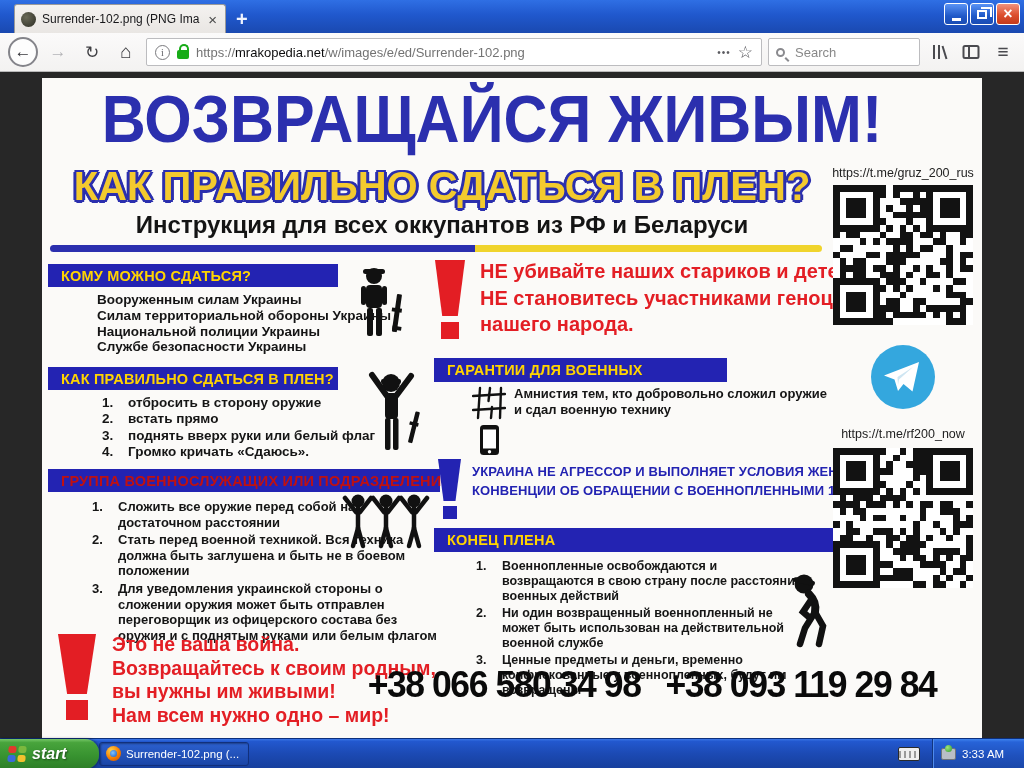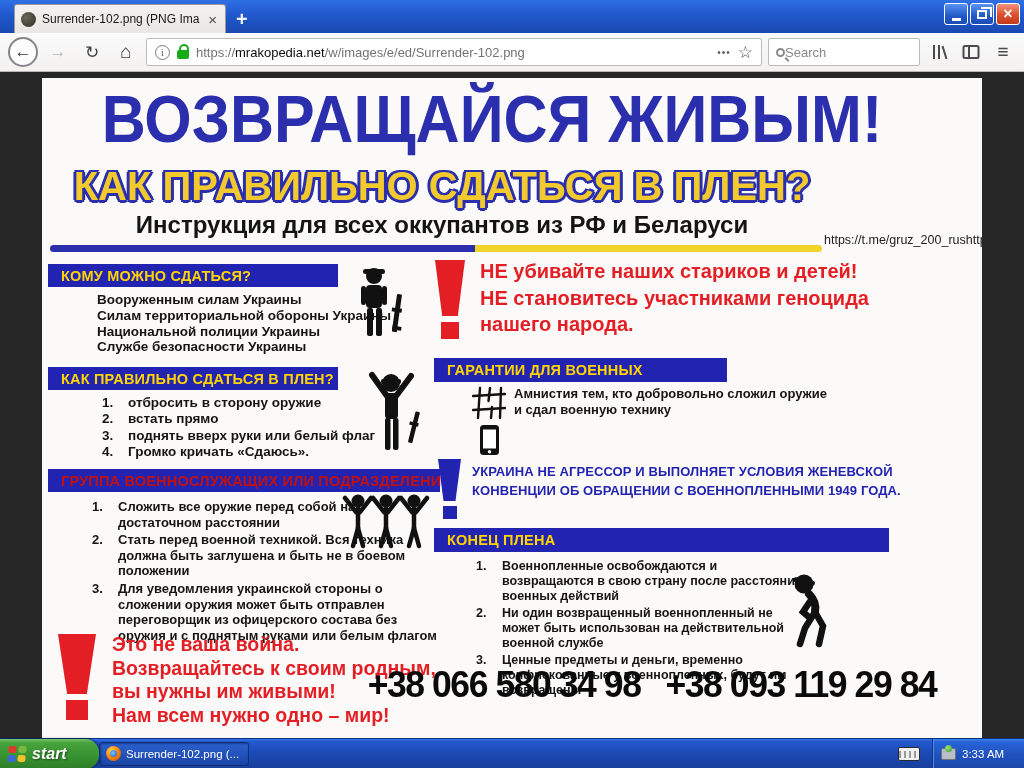--- a/index.html
+++ b/index.html
@@ -27,21 +27,21 @@
   .back-circle { width:30px; height:30px; border:2px solid #84848a; border-radius:50%; display:grid; place-items:center; color:#35353a; font-size:17px; font-weight:bold; background:#fdfdfd; }
   .fwd { color:#b4b4b7; }
   .urlbar { flex:1; height:28px; background:#fff; border:1px solid #bcbcbf; border-radius:2px; display:flex; align-items:center; padding:0 8px; gap:7px; min-width:0; }
   .info-circle { width:15px; height:15px; border:1px solid #7a7a7e; border-radius:50%; color:#5e5e63; font-size:10px; font-family:"Liberation Serif",serif; display:grid; place-items:center; flex-shrink:0; }
   .lock { width:12px; height:9px; background:#18ac18; border-radius:2px; position:relative; margin-top:4px; flex-shrink:0; }
   .lock::before { content:""; position:absolute; top:-6px; left:2px; width:6px; height:7px; border:2px solid #18ac18; border-bottom:none; border-radius:5px 5px 0 0; }
   .url-text { font-size:13px; color:#737373; white-space:nowrap; overflow:hidden; flex:1; }
   .url-text b { color:#0c0c0d; font-weight:normal; }
   .page-dots { color:#5a5a5f; font-size:10px; letter-spacing:1px; flex-shrink:0; }
   .star { color:#55555a; font-size:17px; flex-shrink:0; line-height:1; }
-  .searchbox { width:152px; height:28px; background:#fff; border:1px solid #bcbcbf; border-radius:2px; display:flex; align-items:center; padding:0 7px; gap:0; flex-shrink:0; }
+  .searchbox { width:152px; height:28px; background:#fff; border:1px solid #bcbcbf; border-radius:2px; display:flex; align-items:center; padding:0 7px; gap:10px; flex-shrink:0; }
   .mag { width:9px; height:9px; border:2px solid #8a8a8e; border-radius:50%; position:relative; flex-shrink:0; }
   .mag::after { content:""; position:absolute; width:2px; height:5px; background:#8a8a8e; transform:rotate(-45deg); left:8px; top:7px; }
   .searchbox input { border:none; outline:none; font-size:13px; color:#333; width:100%; font-family:"Liberation Sans",sans-serif; background:transparent; }
   .searchbox input::placeholder { color:#888; }
   .tool-icon { width:26px; height:26px; display:grid; place-items:center; color:#4a4a4f; }
   .hamburger { font-size:19px; color:#4a4a4f; }
 
   
   .content { flex:1; position:relative; background:#272727; }
   .poster { position:absolute; left:42px; top:6px; width:940px; height:660px; background:#fbfaf8; overflow:hidden; }
@@ -67,21 +67,21 @@
   .excl .bar { clip-path:polygon(0 0,100% 0,76% 100%,24% 100%); }
   .excl .dot { margin-top:6px; }
   .red-c { background:#e31e24; }
   .blue-c { background:#2323b2; }
 
   .redlines { position:absolute; font-weight:bold; color:#e31e24; font-size:19.5px; line-height:23.5px; white-space:nowrap; }
   .bluelines { position:absolute; font-weight:bold; color:#2323b2; font-size:13px; line-height:19px; white-space:nowrap; letter-spacing:0.1px; }
   .guar-text { position:absolute; font-size:13px; font-weight:bold; color:#151515; line-height:16px; }
   .phones { position:absolute; top:586px; left:280px; width:660px; display:flex; justify-content:center; gap:26px; font-size:37px; font-weight:bold; color:#0a0a0a; letter-spacing:-1.5px; transform:scaleX(.96); white-space:nowrap; }
 
-  .sidebar { position:absolute; left:782px; top:88px; width:158px; display:flex; flex-direction:row; align-items:center; }
+  .sidebar { position:absolute; left:782px; top:88px; width:158px; display:flex; flex-direction:column; align-items:center; }
   .tg-link { font-size:12.5px; color:#222; white-space:nowrap; }
   .qr { display:grid; grid-template-columns:repeat(21,1fr); grid-template-rows:repeat(21,1fr); width:140px; height:140px; background:#fff; margin-top:5px; }
   .qr .on { background:#121212; }
   .tg-logo { margin:20px 0 18px 0; }
 
   .picto { position:absolute; }
 
   
   .taskbar { height:30px; flex-shrink:0; background:linear-gradient(#3a77e8 0%,#2258cf 8%,#1c4ab4 50%,#17409f 95%); display:flex; align-items:center; position:relative; border-top:1px solid #0c2f7c; }
   .startbtn { height:30px; width:99px; background:linear-gradient(#76c768 0%,#48a43c 12%,#389330 55%,#2d7e27 100%); border-radius:0 14px 14px 0; display:flex; align-items:center; gap:6px; padding:0 16px 0 8px; box-shadow:1px 0 3px rgba(0,0,0,.5); }

